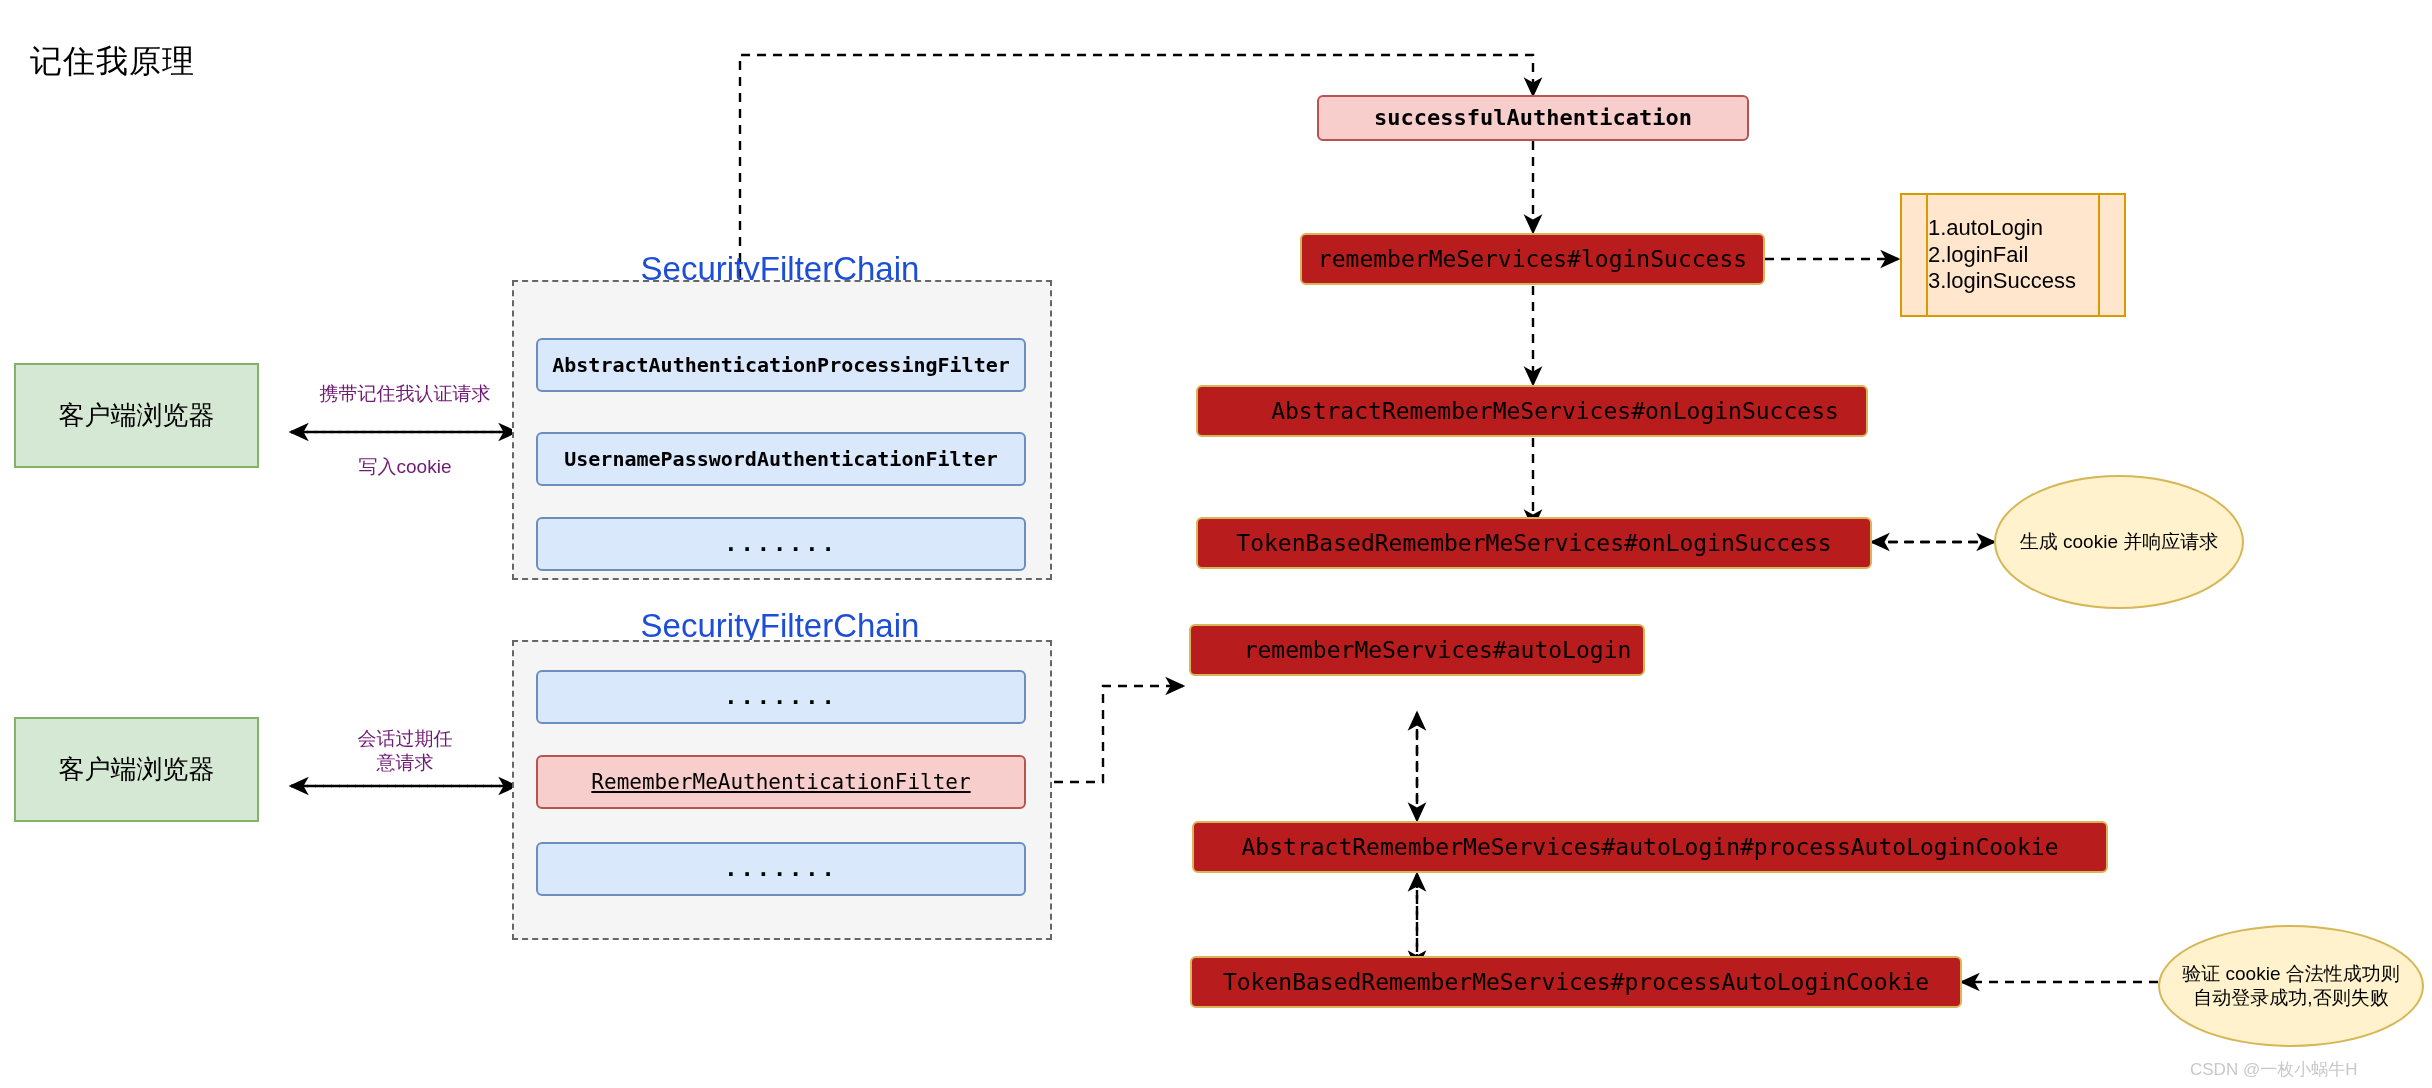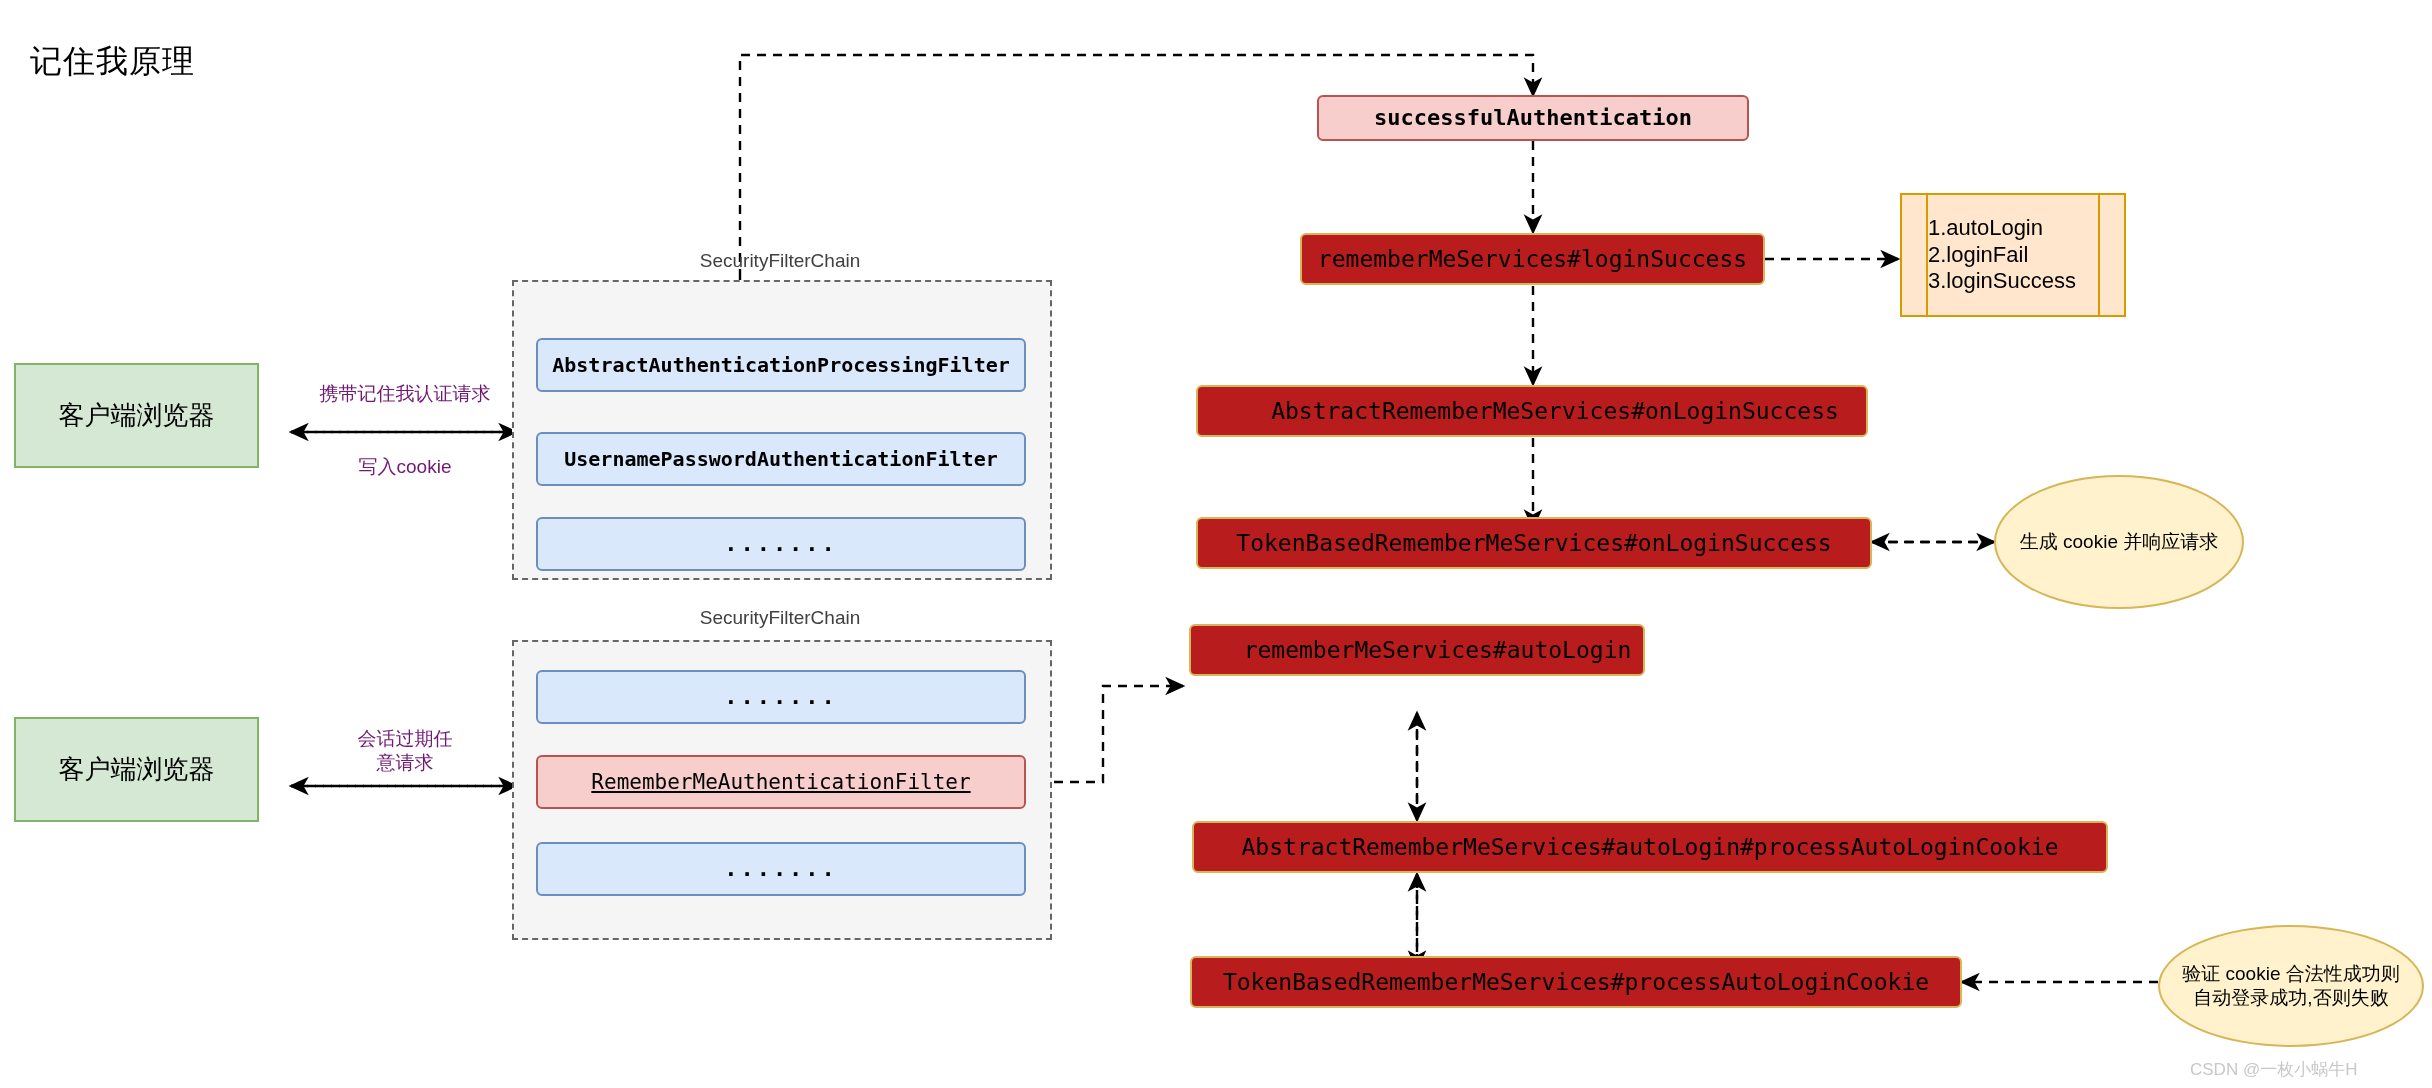--- a/index.html
+++ b/index.html
@@ -6,21 +6,21 @@
   body{width:2432px;height:1088px;position:relative;overflow:hidden;
        font-family:"Liberation Sans","DejaVu Sans",sans-serif;}
   #canvas{position:absolute;left:0;top:0;width:2432px;height:1088px;border-radius:30px;}
   .abs{position:absolute;box-sizing:border-box;}
 
   
   .page-title{left:30px;top:40px;font-size:32px;color:#000;letter-spacing:1px;}
 
   
   .group-box{background:#f5f5f5;border:2px dashed #666666;}
-  .group-label{font-size:19px;color:#404040;text-align:center;white-space:nowrap;}
+  .group-label{font-size:33px;color:#1d4ed8;text-align:center;white-space:nowrap;}
 
   
   .node{display:flex;align-items:center;justify-content:center;text-align:center;
         border-radius:6px;border-width:2px;border-style:solid;}
   .node .lbl{white-space:pre-wrap;line-height:1.15;}
 
   .n-blue{background:#dae8fc;border-color:#6c8ebf;}
   .n-pink{background:#f8cecc;border-color:#b85450;}
   .n-yellow{background:#b91c1c;border-color:#d6b656;}
   .n-green{background:#d5e8d4;border-color:#82b366;border-radius:0;}

